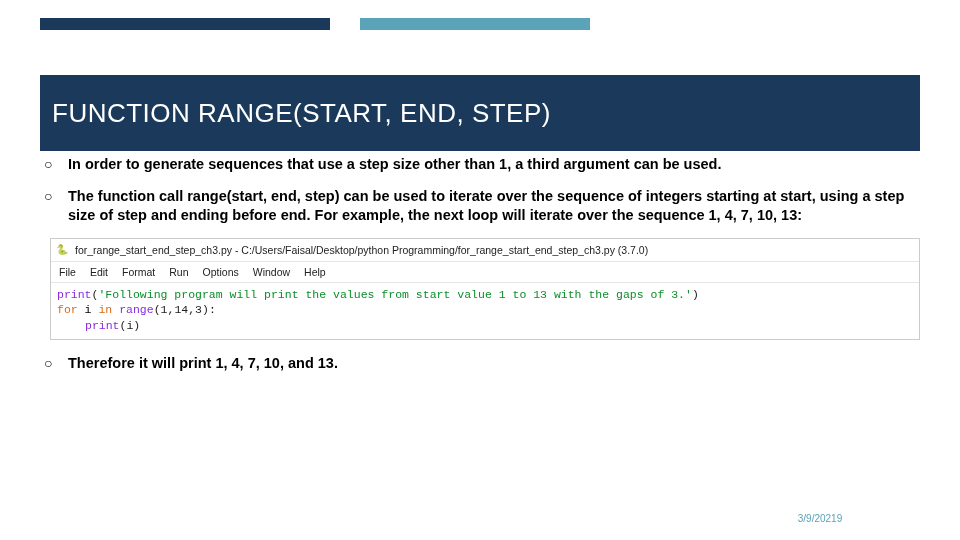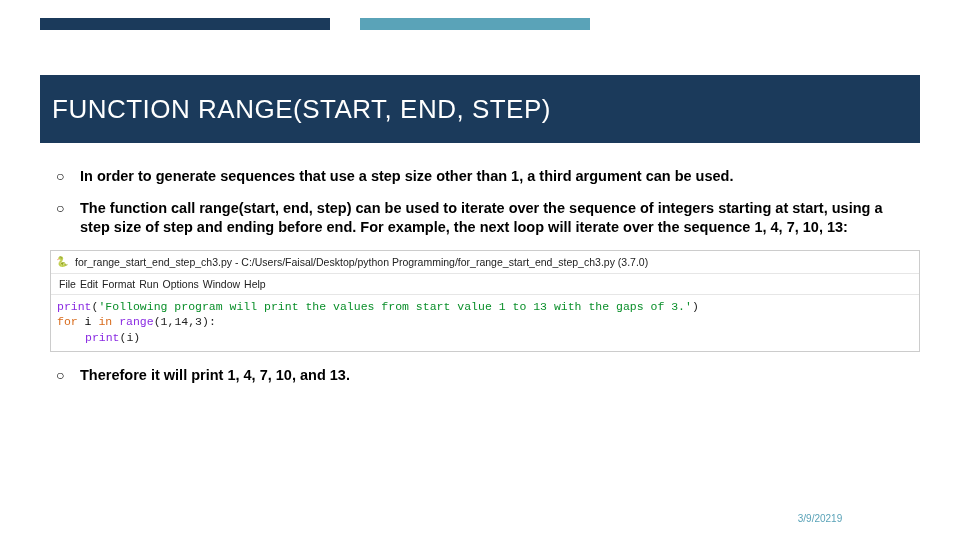--- a/index.html
+++ b/index.html
@@ -23,21 +23,21 @@
   .top-accent .seg-dark { background: #1b3a5b; flex: 0 0 290px; }
   .top-accent .seg-gap  { background: transparent; flex: 0 0 30px; }
   .top-accent .seg-teal { background: #5aa3b8; flex: 0 0 230px; }
   .top-accent .seg-rest { background: transparent; flex: 1; }
 
   .title-bar {
     position: absolute;
     top: 75px;
     left: 40px;
     right: 40px;
-    height: 68px;
+    height: 76px;
     background: #1b3a5b;
     color: #fff;
     display: flex;
     align-items: center;
     padding-left: 12px;
     font-size: 26px;
     letter-spacing: 0.5px;
     font-weight: 400;
     box-sizing: border-box;
   }
@@ -45,21 +45,21 @@
   .content {
     position: absolute;
     top: 155px;
     left: 40px;
     right: 40px;
   }
 
   ul.bullets {
     list-style: none;
     padding: 0;
-    margin: 12px;
+    margin: 0;
   }
   ul.bullets > li {
     position: relative;
     padding-left: 28px;
     font-size: 14.5px;
     line-height: 1.35;
     margin-bottom: 12px;
     color: #000;
     font-weight: 700;
   }
@@ -94,21 +94,21 @@
     width: 12px; height: 12px;
     display: inline-flex;
     align-items: center;
     justify-content: center;
     font-size: 10px;
   }
   .idle-titlebar .title-text { font-size: 10.5px; }
 
   .idle-menubar {
     display: flex;
-    gap: 4px;
+    gap: 14px;
     padding: 2px 8px;
     font-size: 10.5px;
     border-bottom: 1px solid #e6e6e6;
     height: 16px;
     align-items: center;
   }
 
   .idle-body {
     font-family: "Courier New", monospace;
     font-size: 11.5px;

